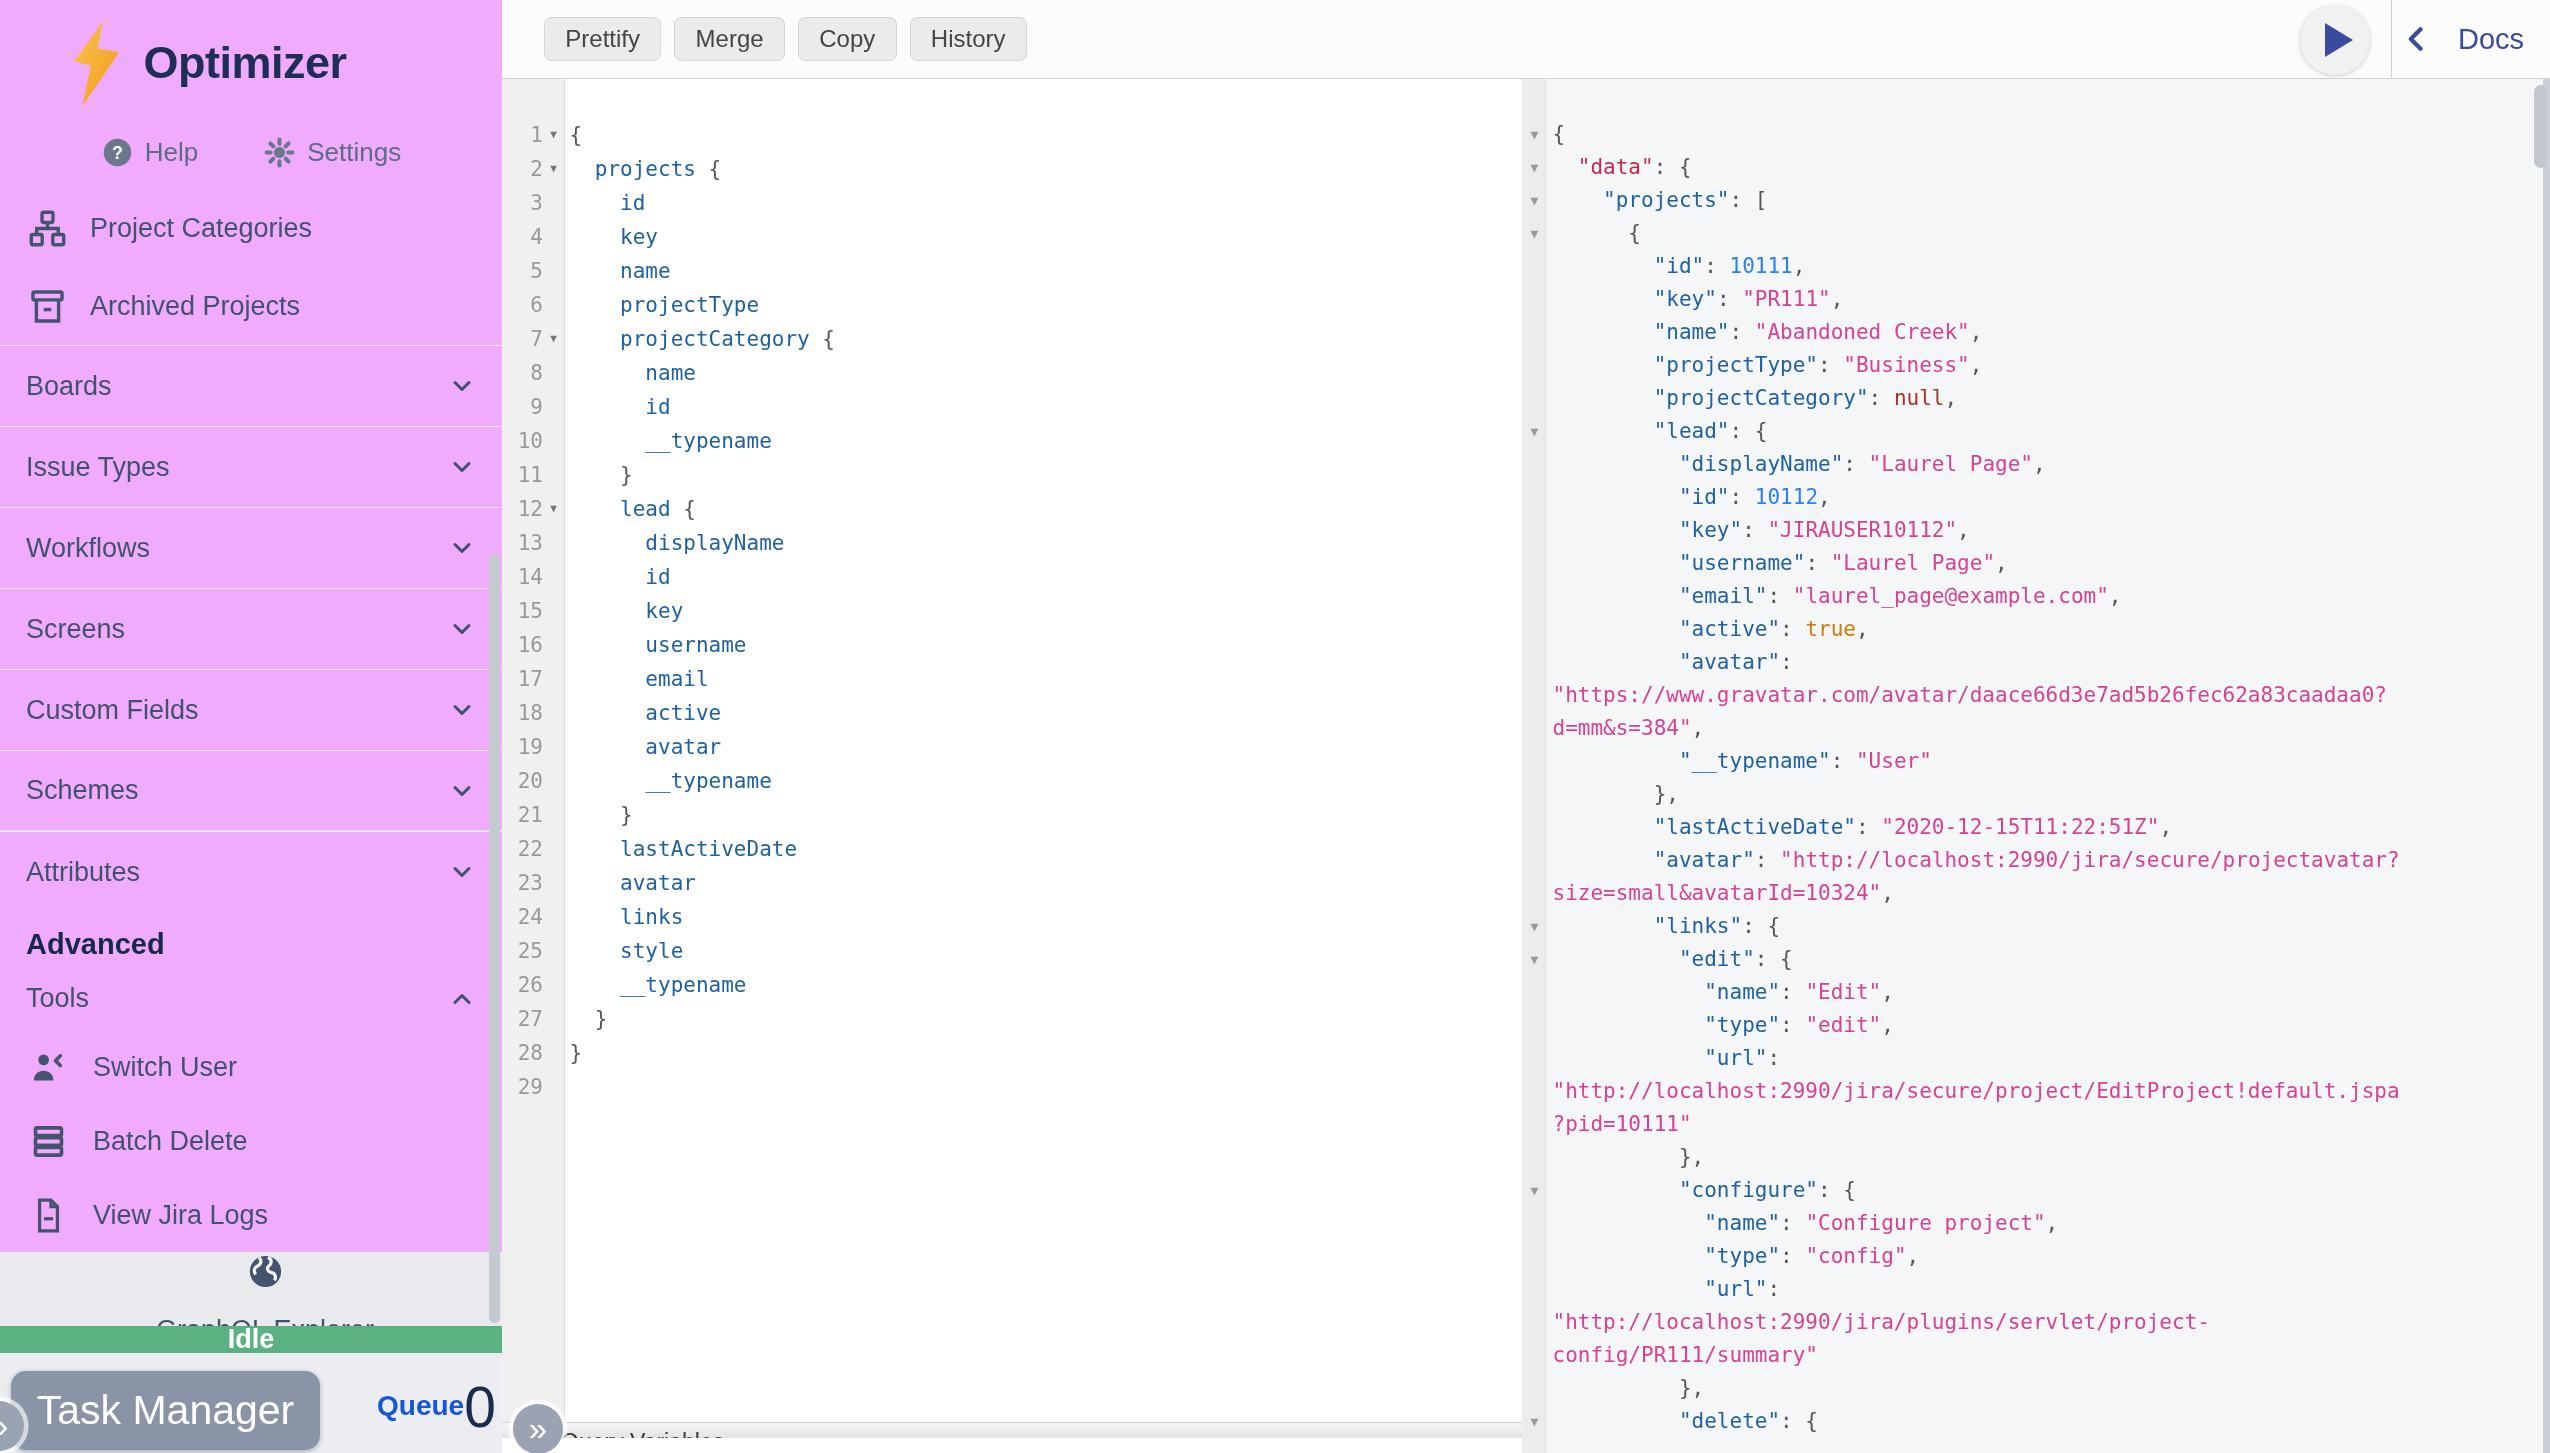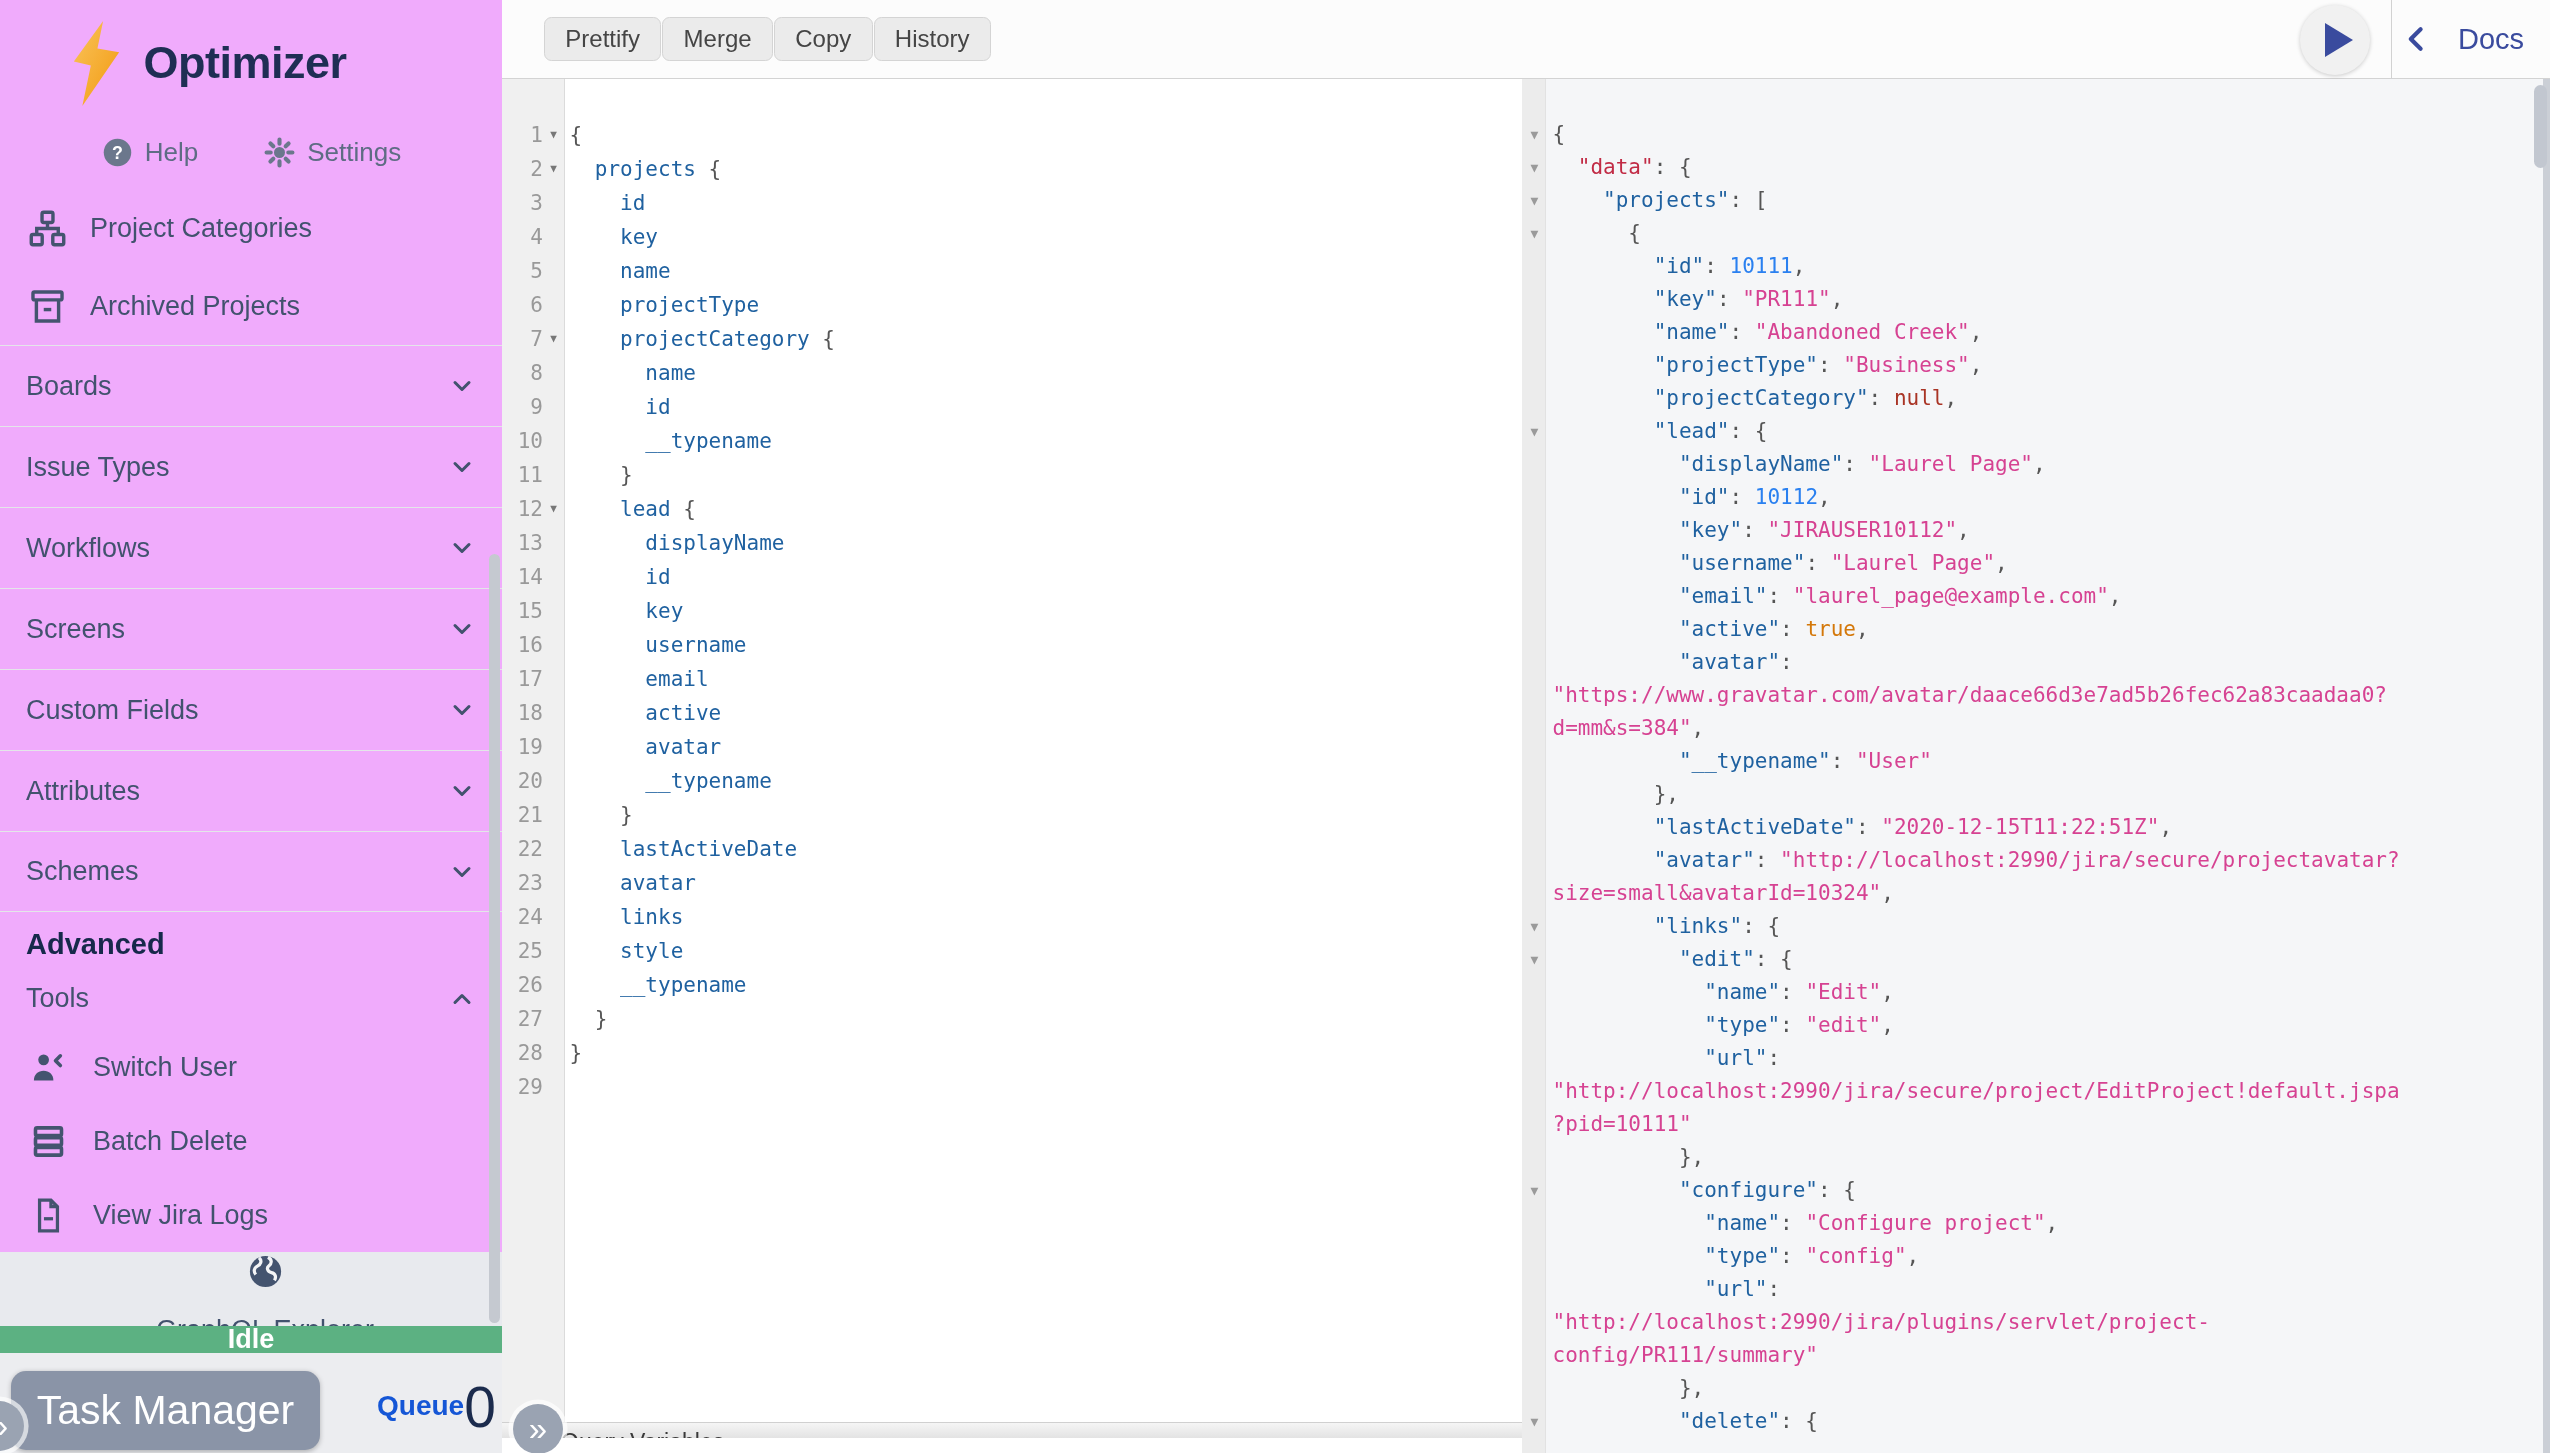--- a/index.html
+++ b/index.html
@@ -39,21 +39,21 @@
   .queue-box { margin-left:57px; margin-top:5.5px; display:flex; flex-direction:row; align-items:center; }
   .queue-label { color:#1556D6; font-size:28px; font-weight:bold; }
   .queue-count { color:#1B2B4D; font-size:57px; line-height:1; margin-top:1.8px; }
   .sb-thumb { position:absolute; right:1.8px; top:554px; width:11px; height:769px;
               border-radius:5.5px; background:#C5C9D0; }
 
   
   .main { flex:1; display:flex; flex-direction:column; min-width:0; }
   .topbar { height:79px; background:#FCFCFC; border-bottom:0.9px solid #D3D3D3; position:relative;
             flex:0 0 79px; }
-  .tb-buttons { position:absolute; left:42px; top:0; height:78px; display:flex; align-items:center; gap:1px; }
+  .tb-buttons { position:absolute; left:42px; top:0; height:78px; display:flex; align-items:center; gap:13px; }
   .tb-btn { background:#EBEBEB; border:0.9px solid #D4D4D4; border-radius:7.4px; height:44px;
             padding:0 20.3px; font-size:24px; color:#454545; font-family:inherit; cursor:pointer; }
   .exec-btn { position:absolute; right:180px; top:4.6px; width:70px; height:70px; border-radius:50%;
               background:#F1F1F1; border:none; box-shadow:0 0.9px 4.6px rgba(0,0,0,.2);
               display:flex; align-items:center; justify-content:center; cursor:pointer; }
   .exec-tri { width:0; height:0; border-left:28px solid #3A4B9E; border-top:17.6px solid transparent;
               border-bottom:17.6px solid transparent; margin-left:7.4px; }
   .tb-divider { position:absolute; right:158px; top:0; width:0.9px; height:78px; background:#D2D2D2; }
   .docs-link { position:absolute; right:18.5px; top:0; height:78px; display:flex; align-items:center;
                gap:31px; color:#3A4B9E; font-size:29px; font-weight:500; cursor:pointer; padding:0 7.4px; }
@@ -187,28 +187,28 @@
         <svg width="28" height="28" viewBox="0 0 24 24" fill="none" stroke="#42526E" stroke-width="2.6" stroke-linecap="round" stroke-linejoin="round">
             <path d="M6 9l6 6 6-6"></path>
           </svg>
       </div>
       <div class="acc">
         <span>Custom Fields</span>
         <svg width="28" height="28" viewBox="0 0 24 24" fill="none" stroke="#42526E" stroke-width="2.6" stroke-linecap="round" stroke-linejoin="round">
             <path d="M6 9l6 6 6-6"></path>
           </svg>
       </div>
-      <div class="acc">
-        <span>Attributes</span>
-        <svg width="28" height="28" viewBox="0 0 24 24" fill="none" stroke="#42526E" stroke-width="2.6" stroke-linecap="round" stroke-linejoin="round">
-            <path d="M6 9l6 6 6-6"></path>
-          </svg>
-      </div>
       <div class="acc last">
         <span>Schemes</span>
+        <svg width="28" height="28" viewBox="0 0 24 24" fill="none" stroke="#42526E" stroke-width="2.6" stroke-linecap="round" stroke-linejoin="round">
+            <path d="M6 9l6 6 6-6"></path>
+          </svg>
+      </div>
+      <div class="acc">
+        <span>Attributes</span>
         <svg width="28" height="28" viewBox="0 0 24 24" fill="none" stroke="#42526E" stroke-width="2.6" stroke-linecap="round" stroke-linejoin="round">
             <path d="M6 9l6 6 6-6"></path>
           </svg>
       </div>
     </div>
 
     <div class="advanced">Advanced</div>
 
     <div class="tools-header">
       <span>Tools</span>

